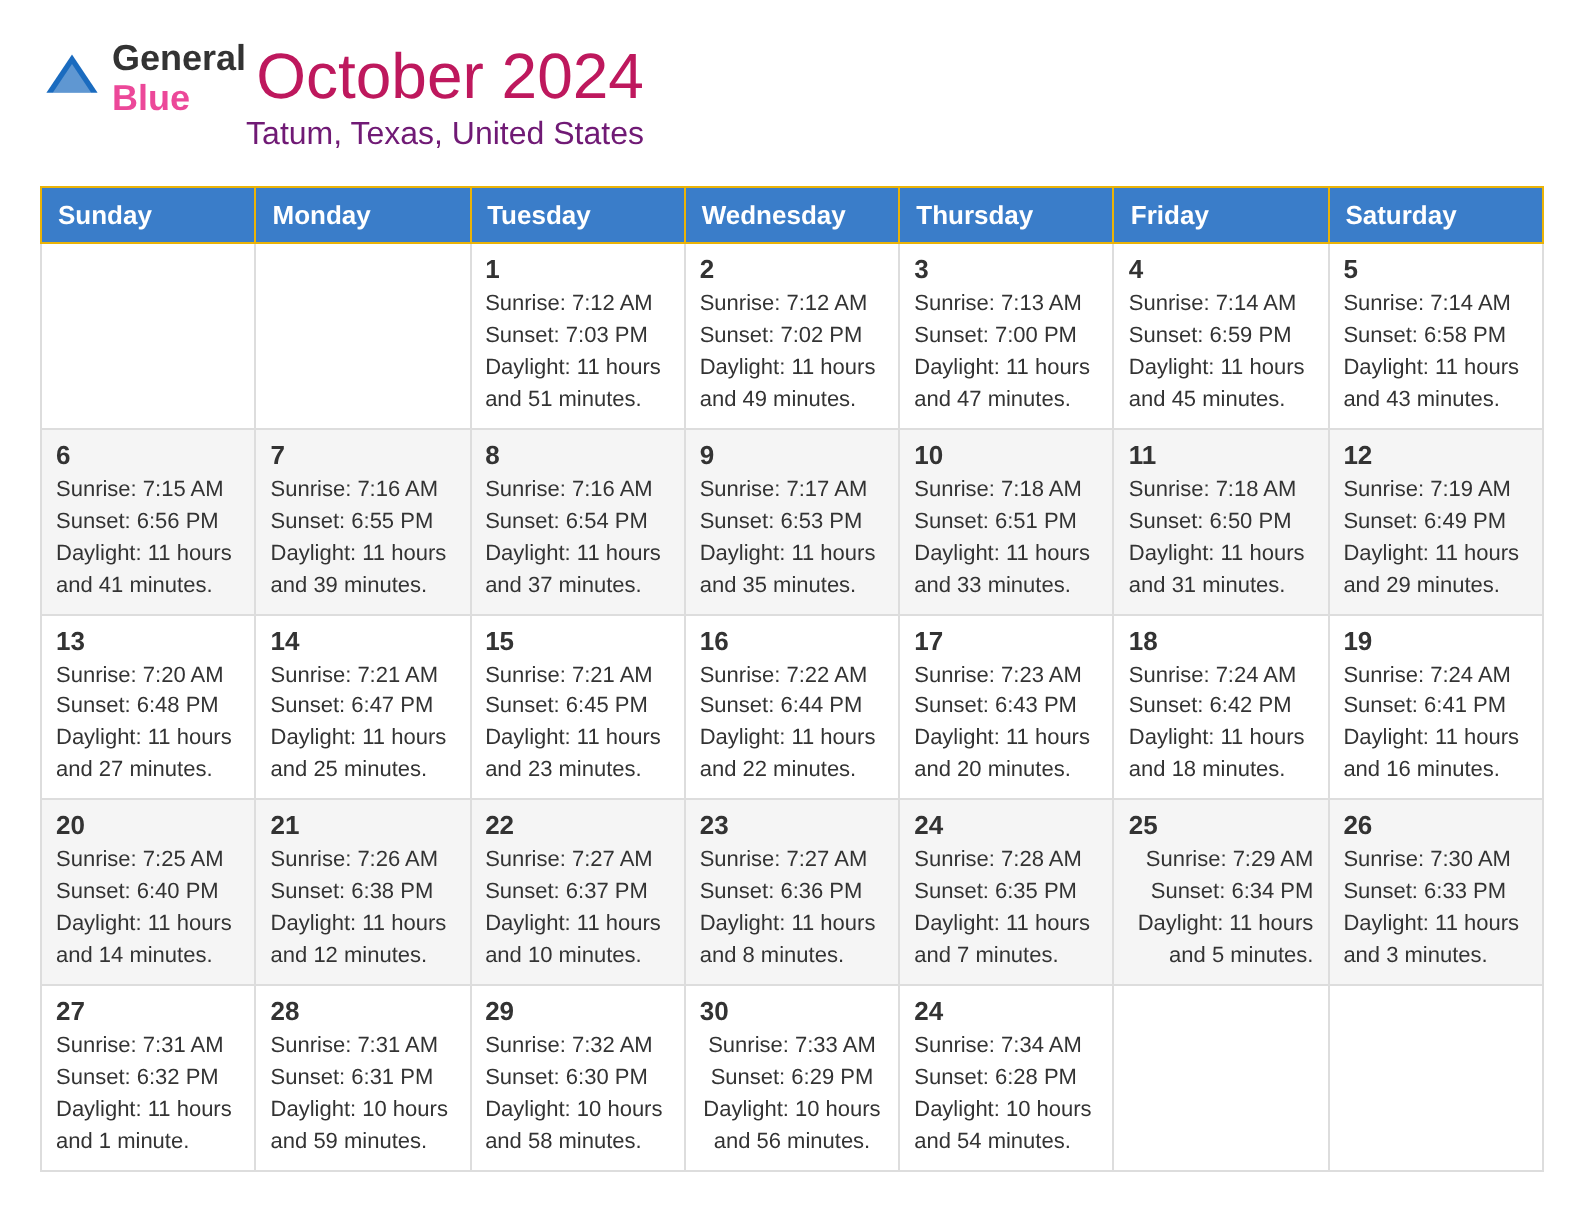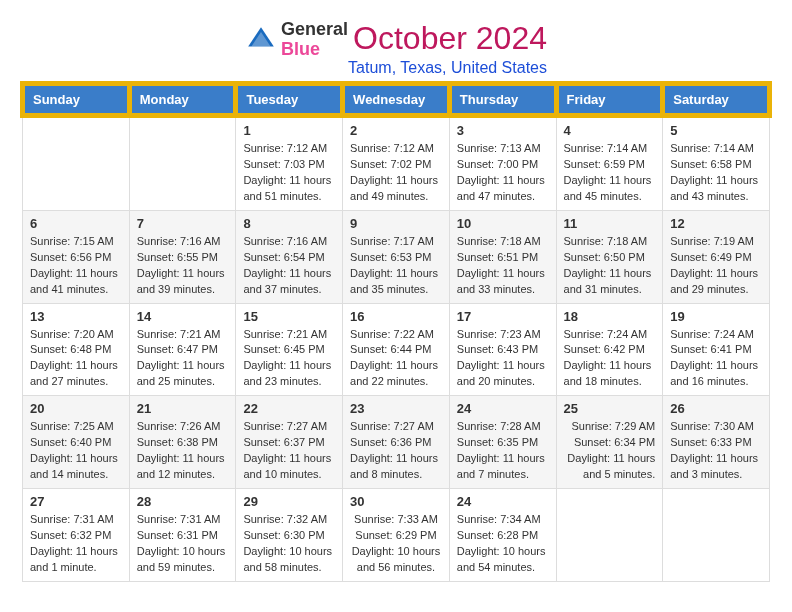--- a/index.html
+++ b/index.html
@@ -6,22 +6,22 @@
     body {
       font-family: Arial, sans-serif;
       background: #fff;
       width: 792px;
       min-height: 612px;
       padding: 20px;
     }
     .header {
       display: flex;
       align-items: flex-start;
-      justify-content: center;
-      margin-bottom: 4px;
+      justify-content: flex-start;
+      margin-bottom: 16px;
     }
     .logo {
       display: flex;
       align-items: center;
       gap: 4px;
     }
     .logo-text {
       display: flex;
       flex-direction: column;
       font-size: 18px;
@@ -37,36 +37,36 @@
     .title-block {
       text-align: right;
     }
     .month-title {
       font-size: 32px;
       font-weight: normal;
       color: #be185d;
     }
     .location {
       font-size: 16px;
-      color: #1d4ed8;
+      color: #701a75;
       margin-top: 2px;
     }
     .calendar {
       width: 100%;
       border-collapse: collapse;
       border: 1px solid #ccc;
     }
     .calendar th {
       background-color: #3a7dc9;
       color: #fff;
       font-size: 13px;
       font-weight: bold;
       padding: 6px 8px;
       text-align: left;
-      border: 5px solid #eab308;
+      border: 1px solid #eab308;
     }
     .calendar td {
       vertical-align: top;
       padding: 5px 7px;
       border: 1px solid #ddd;
       font-size: 11px;
       color: #333;
       background: #fff;
       width: calc(100% / 7);
       min-height: 80px;

